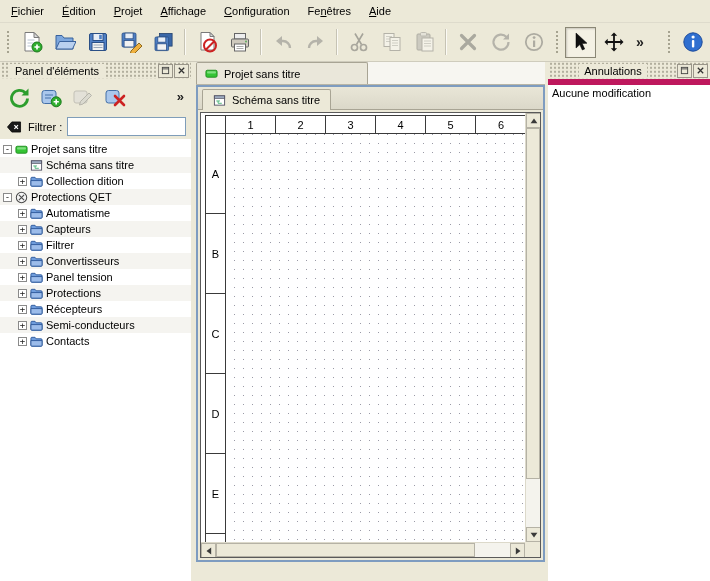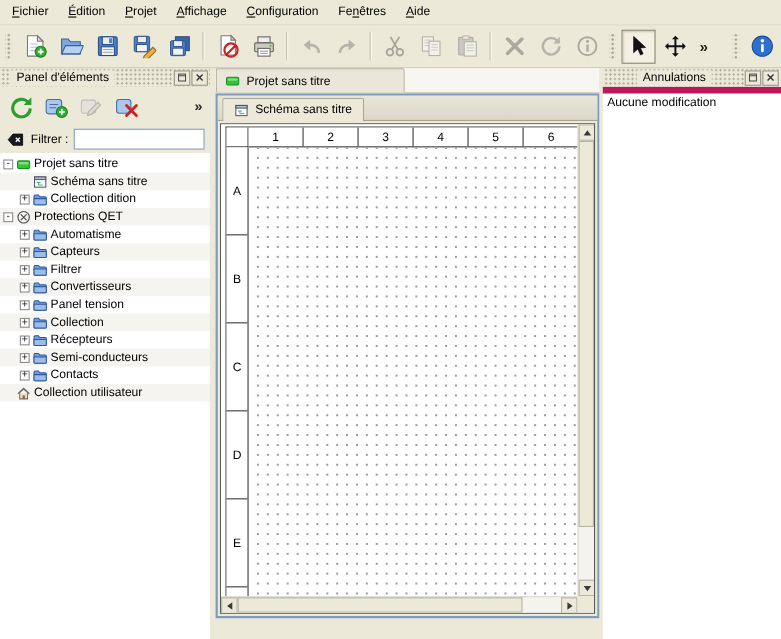--- a/index.html
+++ b/index.html
@@ -472,21 +472,21 @@
             <span class="tree-label">Panel tension</span>
           </div>
           <div class="tree-row alt" style="padding-left: 18px;">
             <span class="expander">+</span>
             <span class="icon" style="width: 13px; height: 13px;">
               <svg viewBox="0 0 14 14">
                 <path d="M1 3.5c0-.6.4-1 1-1h3.4l1.2 1.6H12c.6 0 1 .4 1 1V11c0 .6-.4 1-1 1H2c-.6 0-1-.4-1-1z" fill="#6f9ddd" stroke="#2f5a9a"></path>
                 <path d="M1 6h12v5c0 .6-.4 1-1 1H2c-.6 0-1-.4-1-1z" fill="#9cbcea" stroke="#2f5a9a"></path>
               </svg>
             </span>
-            <span class="tree-label">Collection</span>
+            <span class="tree-label">Protections</span>
           </div>
           <div class="tree-row" style="padding-left: 18px;">
             <span class="expander">+</span>
             <span class="icon" style="width: 13px; height: 13px;">
               <svg viewBox="0 0 14 14">
                 <path d="M1 3.5c0-.6.4-1 1-1h3.4l1.2 1.6H12c.6 0 1 .4 1 1V11c0 .6-.4 1-1 1H2c-.6 0-1-.4-1-1z" fill="#6f9ddd" stroke="#2f5a9a"></path>
                 <path d="M1 6h12v5c0 .6-.4 1-1 1H2c-.6 0-1-.4-1-1z" fill="#9cbcea" stroke="#2f5a9a"></path>
               </svg>
             </span>
             <span class="tree-label">Récepteurs</span>
@@ -503,31 +503,20 @@
           </div>
           <div class="tree-row" style="padding-left: 18px;">
             <span class="expander">+</span>
             <span class="icon" style="width: 13px; height: 13px;">
               <svg viewBox="0 0 14 14">
                 <path d="M1 3.5c0-.6.4-1 1-1h3.4l1.2 1.6H12c.6 0 1 .4 1 1V11c0 .6-.4 1-1 1H2c-.6 0-1-.4-1-1z" fill="#6f9ddd" stroke="#2f5a9a"></path>
                 <path d="M1 6h12v5c0 .6-.4 1-1 1H2c-.6 0-1-.4-1-1z" fill="#9cbcea" stroke="#2f5a9a"></path>
               </svg>
             </span>
             <span class="tree-label">Contacts</span>
-          </div>
-          <div class="tree-row alt" style="padding-left: 3px;">
-            <span class="expander-spacer"></span>
-            <span class="icon" style="width: 13px; height: 13px;">
-              <svg viewBox="0 0 14 14">
-                <path d="M1.5 7.5L7 2.5l5.5 5" fill="none" stroke="#6a6a6a" stroke-width="1.6"></path>
-                <path d="M3.2 7v5.5h7.6V7" fill="#efe3c0" stroke="#7a6a4a"></path>
-                <rect x="6" y="9" width="2.2" height="3.5" fill="#7a6a4a"></rect>
-              </svg>
-            </span>
-            <span class="tree-label">Collection utilisateur</span>
           </div>
         </div>
     </div>
 
     <div class="splitter split-a"></div>
 
     <div class="center">
       <div class="mdi-tabbar">
         <div class="mdi-tab">
           <span class="icon">

